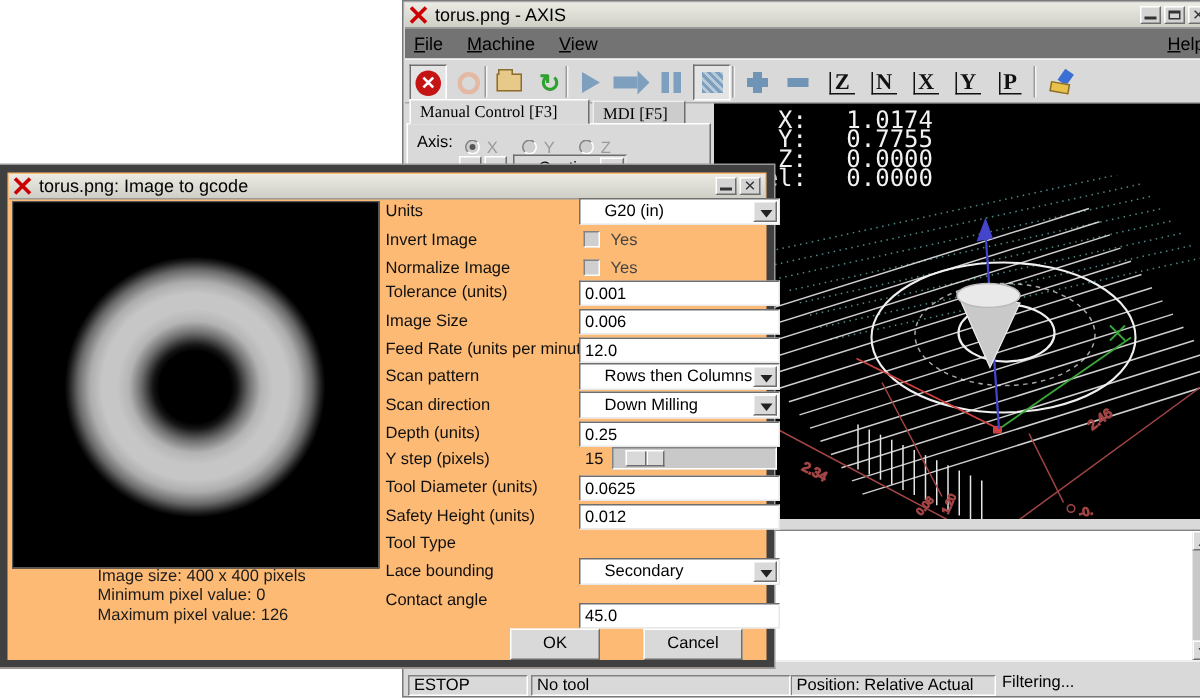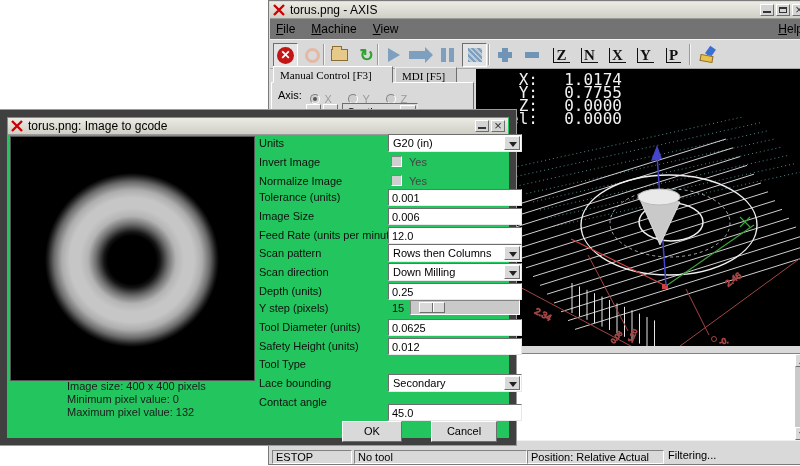--- a/index.html
+++ b/index.html
@@ -4,22 +4,22 @@
 <style>
   * { box-sizing: border-box; margin: 0; padding: 0; }
   html,body { width:800px; height:466px; background:#fff; overflow:hidden;
     font-family:"Liberation Sans", sans-serif; }
   .abs { position:absolute; }
   .btn { border:1px solid; border-color:#ffffff #6e6e6e #6e6e6e #ffffff; background:#d9d9d9;
     font-size:11px; color:#000; text-align:center; cursor:default; }
   
   #axis-win { left:256px; top:0; width:543px; height:465px; background:#d9d9d9;
     border:1px solid #7a7a7a; z-index:1;margin-left:12px; }
-  #dlg-win { left:0; top:110px; width:516px; height:335px; background:#22c55e;
-    border:7px solid #404040; outline:1px solid #9a9a9a; z-index:10; }
+  #dlg-win { left:0; top:110px; width:516px; height:335px; background:#fdba74;
+    border:5px solid #404040; outline:1px solid #9a9a9a; z-index:10; }
   .titlebar { left:1px; top:1px; right:1px; height:17px;
     background:linear-gradient(#ebebe4,#cfcfc6); border-bottom:1px solid #9a9a9a;
     display:flex; align-items:center; padding:0 3px; }
   .title-text { font-size:12px; color:#000; margin-left:5px; white-space:nowrap; }
   .winbtn { width:14px; height:12px; margin-left:2px; border:1px solid;
     border-color:#fff #6e6e6e #6e6e6e #fff; background:#d4d4d4; position:relative; flex:none; }
   .winbtn.min::after{ content:""; position:absolute; left:2px; right:2px; bottom:2px; border-bottom:2px solid #333;}
   .winbtn.max::after{ content:""; position:absolute; left:2px; right:2px; top:2px; bottom:2px; border:1px solid #333; border-top-width:2px;}
   .winbtn.cls::after{ content:"\00d7"; position:absolute; left:0; right:0; top:-3px; font-size:13px; color:#333; text-align:center;}
   .spacer { flex:1; }
@@ -97,21 +97,21 @@
     background:radial-gradient(circle at 121px 123px,
       #000 0 24px, #161616 28px, #6f6f6f 36px, #b4b4b4 44px, #c6c6c6 52px,
       #c6c6c6 62px, #adadad 70px, #6a6a6a 78px, #1d1d1d 84px, #000 87px); }
   .info-line { position:absolute; left:60px; font-size:11px; color:#1c1c1c; white-space:nowrap; }
   .flabel { position:absolute; left:252px; font-size:11px; color:#101010; white-space:nowrap; }
   .fentry { position:absolute; left:381px; width:134px; height:17px; background:#fff;
     border:1px solid; border-color:#6e6e6e #e8e8e8 #e8e8e8 #6e6e6e; font-size:11px;
     font-family:"Liberation Sans", sans-serif; padding:0 3px; color:#000; }
   .fselect { position:absolute; left:381px; width:134px; height:18px; background:#fff;
     border:1px solid; border-color:#6e6e6e #e8e8e8 #e8e8e8 #6e6e6e; font-size:11px;
-    line-height:16px; padding-left:4px; color:#000; white-space:nowrap; }
+    line-height:16px; padding-left:16px; color:#000; white-space:nowrap; }
   .fselect .darr { position:absolute; right:1px; top:1px; width:16px; height:14px;
     border:1px solid; border-color:#fff #6e6e6e #6e6e6e #fff; background:#d9d9d9; }
   .fselect .darr::after { content:""; position:absolute; left:4px; top:5px; width:0; height:0;
     border-left:4px solid transparent; border-right:4px solid transparent; border-top:5px solid #222; }
   .fcheck { position:absolute; left:384px; width:11px; height:11px; background:#cfcfcf;
     border:1px solid; border-color:#828282 #fff #fff #828282; }
   .fcheck-lbl { position:absolute; left:402px; font-size:11px; color:#454545; }
   .slider-val { position:absolute; left:385px; font-size:11px; color:#101010; }
   .slider-trough { position:absolute; left:403px; width:110px; height:15px; background:#c9c9c9;
     border:1px solid; border-color:#828282 #fff #fff #828282; }
@@ -334,21 +334,21 @@
     <span class="winbtn min"></span>
     <span class="winbtn cls"></span>
   </div>
 
   <div id="dlg-image" class="abs">
     <div id="torus"></div>
   </div>
 
   <div class="info-line" style="top:263px">Image size: 400 x 400 pixels</div>
   <div class="info-line" style="top:276px">Minimum pixel value: 0</div>
-  <div class="info-line" style="top:289px">Maximum pixel value: 132</div>
+  <div class="info-line" style="top:289px">Maximum pixel value: 126</div>
 
   <div class="flabel" style="top:20px">Units</div>
   <div class="fselect" style="top:17px">
     <span>G20 (in)</span><span class="darr"></span></div>
 
   <div class="flabel" style="top:39px">Invert Image</div>
   <div class="fcheck" style="top:39px"></div>
   <div class="fcheck-lbl" style="top:39px">Yes</div>
 
   <div class="flabel" style="top:58px">Normalize Image</div>

